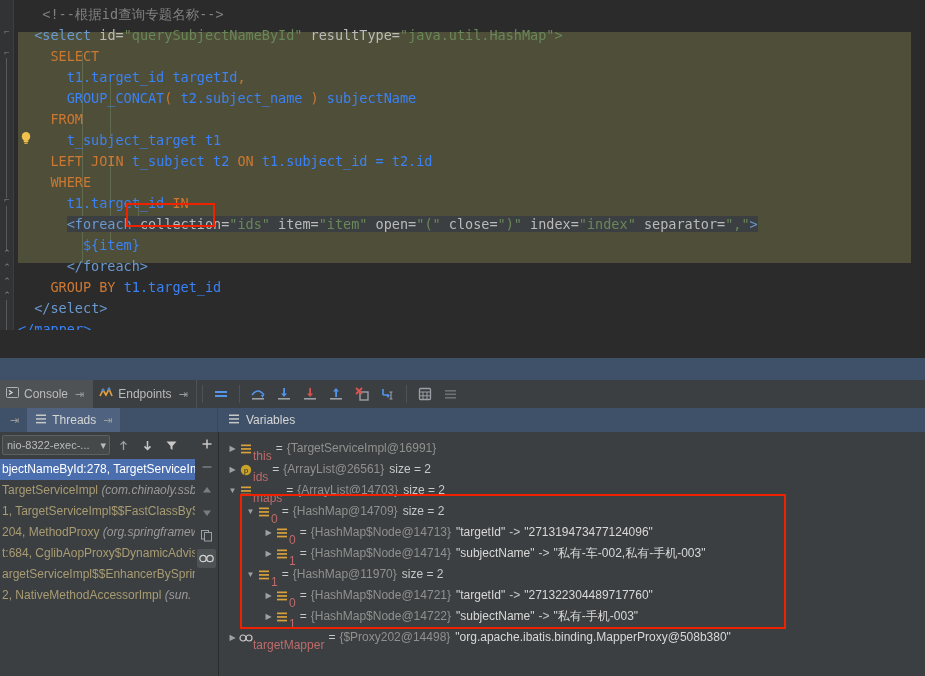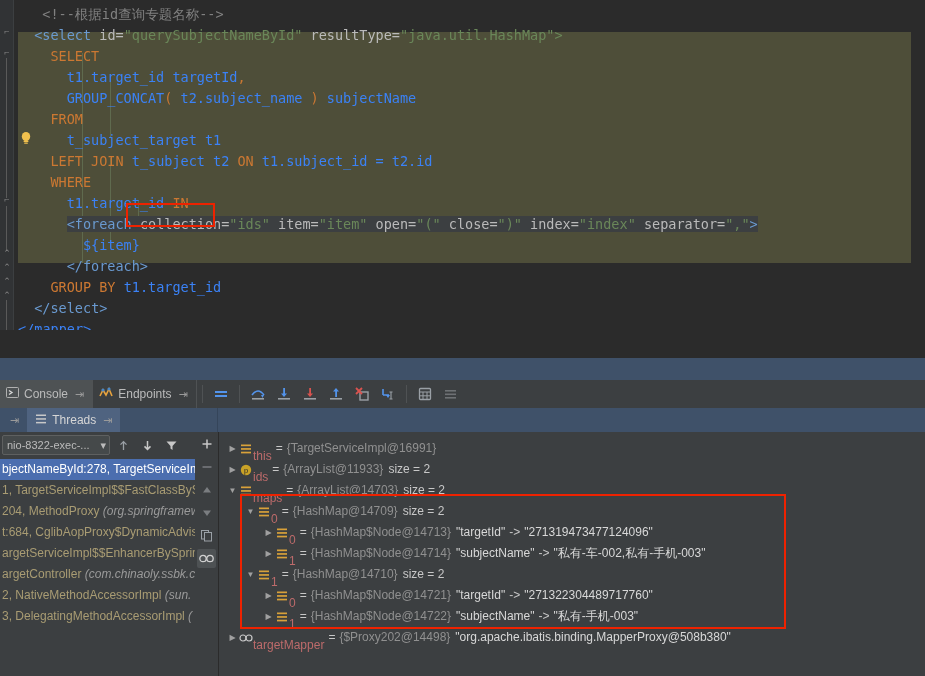--- a/index.html
+++ b/index.html
@@ -344,20 +344,30 @@
           <svg width="12" height="12" viewBox="0 0 12 12">
             <rect x="1" y="1.5" width="10" height="1.5" fill="#c8c8c8"></rect>
             <rect x="1" y="5.2" width="10" height="1.5" fill="#c8c8c8"></rect>
             <rect x="1" y="8.9" width="10" height="1.5" fill="#c8c8c8"></rect>
           </svg>
         </span>
         <span>Threads</span>
         <span class="pin-arrow">⇥</span>
       </div>
     </div>
+    <div class="sub-right">
+      <span>
+        <svg width="12" height="12" viewBox="0 0 12 12">
+          <rect x="1" y="1.5" width="10" height="1.5" fill="#c8c8c8"></rect>
+          <rect x="1" y="5.2" width="10" height="1.5" fill="#c8c8c8"></rect>
+          <rect x="1" y="8.9" width="10" height="1.5" fill="#c8c8c8"></rect>
+        </svg>
+      </span>
+      <span>Variables</span>
+    </div>
   </div>
 
   <div class="frames">
     <div class="frames-toolbar">
       <div class="thread-combo">
         <span>nio-8322-exec-...</span>
         <span>▾</span>
       </div>
       <div class="tb-icon" style="width:22px;height:22px;">
         <svg width="13" height="13" viewBox="0 0 13 13">
@@ -370,27 +380,26 @@
           </svg>
       </div>
       <div class="tb-icon" style="width:22px;height:22px;">
         <svg width="13" height="13" viewBox="0 0 13 13">
             <path d="M1.5 2.5 H11.5 L7.5 7 V11 L5.5 9.6 V7 Z" fill="#c8c8c8"></path>
           </svg>
       </div>
     </div>
     <div class="frames-list" id="frames-list">
         <div class="frame-row selected"><span>bjectNameById:278, TargetServiceIm</span></div>
+        <div class="frame-row"><span>TargetServiceImpl </span><span class="frame-pkg">(com.chinaoly.ssb</span></div>
         <div class="frame-row"><span>1, TargetServiceImpl$$FastClassBySp</span></div>
         <div class="frame-row"><span>204, MethodProxy </span><span class="frame-pkg">(org.springframew</span></div>
         <div class="frame-row"><span>t:684, CglibAopProxy$DynamicAdvis</span></div>
         <div class="frame-row"><span>argetServiceImpl$$EnhancerBySprin</span></div>
-        <div class="frame-row"><span>argetController </span><span class="frame-pkg">(com.chinaoly.ssbk.c</span></div>
         <div class="frame-row"><span>2, NativeMethodAccessorImpl </span><span class="frame-pkg">(sun.</span></div>
-        <div class="frame-row"><span>3, DelegatingMethodAccessorImpl </span><span class="frame-pkg">(</span></div>
       </div>
   </div>
 
   <div class="frames-rail">
     <div class="rail-btn">
       <svg width="12" height="12" viewBox="0 0 12 12">
           <path d="M6 1.5 V10.5 M1.5 6 H10.5" stroke="#c8c8c8" stroke-width="1.5"></path>
         </svg>
     </div>
     <div class="rail-btn">
@@ -441,21 +450,21 @@
         <div class="var-row" style="padding-left: 8px;">
           <span class="twisty">▶</span>
           <span class="vicon">
             <svg width="12" height="12" viewBox="0 0 12 12">
               <circle cx="6" cy="6" r="5.2" fill="#c9a227"></circle>
               <text x="6" y="8.6" font-size="7.5" text-anchor="middle" fill="#2b2b2b" font-family="Liberation Sans">p</text>
             </svg>
           </span>
           <span class="v-name">ids</span>
           <span class="v-eq">=</span>
-          <span class="v-type">{ArrayList@11933}</span>
+          <span class="v-type">{ArrayList@26561}</span>
           <span class="v-meta">size = 2</span>
         </div>
         <div class="var-row" style="padding-left: 8px;">
           <span class="twisty">▼</span>
           <span class="vicon">
             <svg width="12" height="12" viewBox="0 0 12 12">
               <rect x="1" y="1.5" width="10" height="1.7" fill="#d8a13a"></rect>
               <rect x="1" y="5.1" width="10" height="1.7" fill="#d8a13a"></rect>
               <rect x="1" y="8.7" width="10" height="1.7" fill="#d8a13a"></rect>
             </svg>
@@ -515,21 +524,21 @@
           <span class="twisty">▼</span>
           <span class="vicon">
             <svg width="12" height="12" viewBox="0 0 12 12">
               <rect x="1" y="1.5" width="10" height="1.7" fill="#d8a13a"></rect>
               <rect x="1" y="5.1" width="10" height="1.7" fill="#d8a13a"></rect>
               <rect x="1" y="8.7" width="10" height="1.7" fill="#d8a13a"></rect>
             </svg>
           </span>
           <span class="v-name">1</span>
           <span class="v-eq">=</span>
-          <span class="v-type">{HashMap@14710}</span>
+          <span class="v-type">{HashMap@11970}</span>
           <span class="v-meta">size = 2</span>
         </div>
         <div class="var-row" style="padding-left: 44px;">
           <span class="twisty">▶</span>
           <span class="vicon">
             <svg width="12" height="12" viewBox="0 0 12 12">
               <rect x="1" y="1.5" width="10" height="1.7" fill="#d8a13a"></rect>
               <rect x="1" y="5.1" width="10" height="1.7" fill="#d8a13a"></rect>
               <rect x="1" y="8.7" width="10" height="1.7" fill="#d8a13a"></rect>
             </svg>

